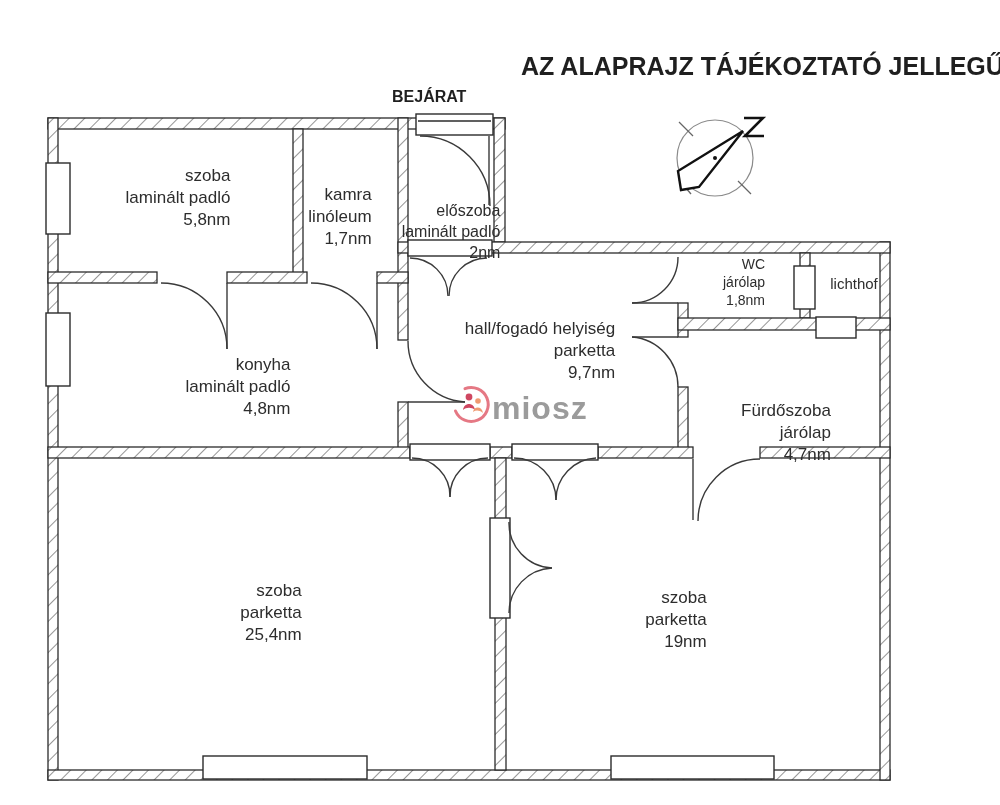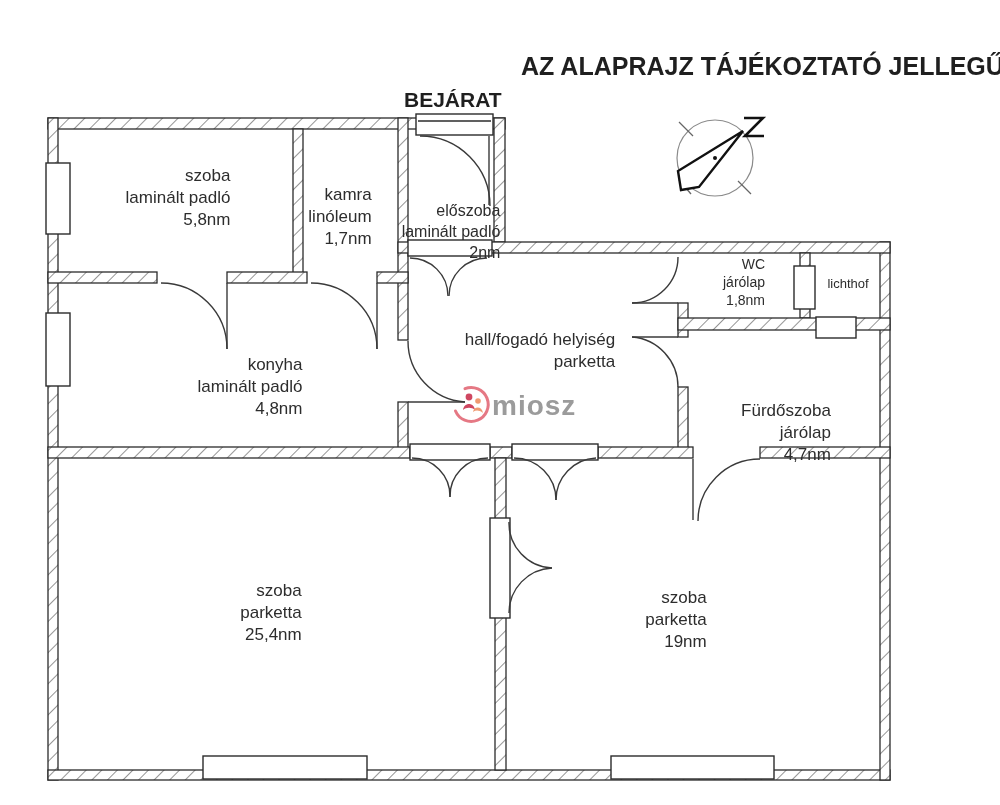--- a/index.html
+++ b/index.html
@@ -6,32 +6,32 @@
   .stage {
     position:relative; width:1000px; height:805px; background:#ffffff;
     font-family:"Liberation Sans", sans-serif; overflow:hidden;
   }
   svg.plan { position:absolute; left:0; top:0; }
   .title {
     position:absolute; left:521px; top:52px; font-size:25px; font-weight:700;
     color:#1f1f1f; letter-spacing:0px; white-space:nowrap;
   }
   .entrance {
-    position:absolute; left:404px; top:88px; font-size:21px; font-weight:700;
+    position:absolute; left:392px; top:88px; font-size:16px; font-weight:700;
     color:#1f1f1f; white-space:nowrap;
   }
   .room-label {
     position:absolute; transform:translate(-50%,-50%); text-align:right;
     color:#2d2d2d; font-size:17px; line-height:1.28; white-space:nowrap;
   }
   .room-label.sm  { font-size:16px; line-height:1.3;margin-top:43px; }
   .room-label.md  { font-size:14px; }
-  .room-label.md13{ font-size:13px; }
+  .room-label.md13{ font-size:15px;margin-left:6px; }
   .watermark-text {
-    position:absolute; left:492px; top:390px; font-size:28px; font-weight:700;
+    position:absolute; left:492px; top:390px; font-size:32px; font-weight:700;
     color:#9b9b9b; letter-spacing:1px; white-space:nowrap;
   }
 </style>
 </head>
 <body>
 
 <div class="stage">
 
   <svg class="plan" width="1000" height="805" viewBox="0 0 1000 805">
     <defs>
@@ -165,29 +165,30 @@
     <div>1,8nm</div>
   </div>
 
   <div class="room-label md13" style="left:848px; top:284px;">
     <div>lichthof</div>
   </div>
 
   <div class="room-label" style="left:540px; top:351px;">
     <div>hall/fogadó helyiség</div>
     <div>parketta</div>
+    <div>9,7nm</div>
   </div>
 
   <div class="room-label" style="left:786px; top:385px;margin-top:48px;">
     <div>Fürdőszoba</div>
     <div>járólap</div>
     <div>4,7nm</div>
   </div>
 
-  <div class="room-label" style="left:250px; top:387px;">
+  <div class="room-label" style="left:238px; top:387px;">
     <div>konyha</div>
     <div>laminált padló</div>
     <div>4,8nm</div>
   </div>
 
   <div class="room-label" style="left:271px; top:613px;">
     <div>szoba</div>
     <div>parketta</div>
     <div>25,4nm</div>
   </div>

